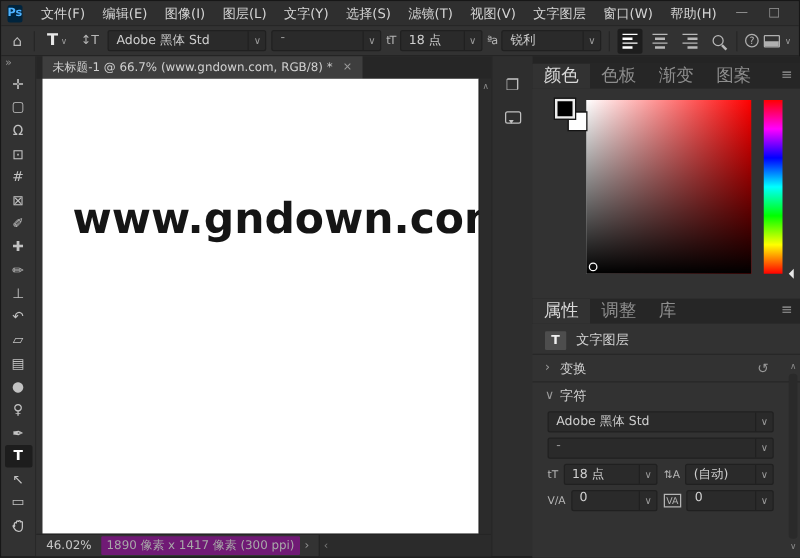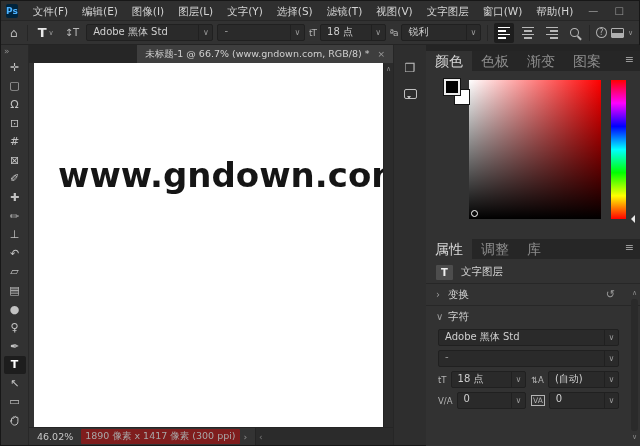--- a/index.html
+++ b/index.html
@@ -40,30 +40,30 @@
 
   
   .toolbar { position:absolute; left:0; top:44px; width:28px; bottom:0; background:#323232; border-right:1px solid #282828; display:flex; flex-direction:column; align-items:center; }
   .tb-expand { width:100%; text-align:left; padding:1px 0 2px 3px; color:#8f8f8f; font-size:9px; }
   .tool { width:22px; height:18.6px; display:flex; align-items:center; justify-content:center; color:#c2c2c2; font-size:11px; border-radius:2px; flex:0 0 auto; }
   .tool.active { background:#1d1d1d; color:#ffffff; font-weight:bold; }
   .tool svg { display:block; }
 
   
   .docarea { position:absolute; left:28px; top:44px; width:364px; bottom:0; background:#323232; }
-  .tabstrip { position:absolute; left:0; top:0; right:0; height:18px; background:#262626; display:flex;justify-content:flex-end; }
+  .tabstrip { position:absolute; left:0; top:0; right:0; height:18px; background:#262626; display:flex; }
   .doc-tab { display:flex; align-items:center; gap:8px; background:#3e3e3e; color:#d0d0d0; font-size:9.5px; padding:0 8px; margin-left:5px; white-space:nowrap; }
   .doc-tab .x { color:#9b9b9b; font-size:9px; }
   .canvas { position:absolute; left:5px; top:18px; right:10px; bottom:18px; background:#ffffff; }
   .canvas-text { position:absolute; left:24px; top:92px; font-size:34px; font-weight:bold; color:#151515; letter-spacing:0px; font-family:"DejaVu Sans","Liberation Sans",sans-serif; }
   .vscroll { position:absolute; right:0; top:18px; bottom:18px; width:10px; background:#2b2b2b; border-left:1px solid #242424; text-align:center; }
   .vscroll .up { color:#8a8a8a; font-size:7px; line-height:12px; }
   .statusbar { position:absolute; left:0; right:0; bottom:0; height:18px; background:#333333; border-top:1px solid #252525; display:flex; align-items:center; font-size:9.5px; color:#b8b8b8; }
   .statusbar .zoom { margin-left:8px; color:#c8c8c8; }
-  .statusbar .dims { margin-left:8px; color:#a8a8a8; background:#7f1d1d; padding:1px 4px; border-radius:1px; }
+  .statusbar .dims { margin-left:8px; color:#a8a8a8; background:#701a75; padding:1px 4px; border-radius:1px; }
   .statusbar .chev { margin-left:4px; color:#8f8f8f; }
   .hscroll { margin-left:auto; width:138px; align-self:stretch; background:#2b2b2b; border-left:1px solid #242424; display:flex; align-items:center; }
   .hscroll .left-arr { color:#7a7a7a; font-size:9px; padding-left:3px; }
 
   
   .dock { position:absolute; left:392px; top:44px; width:33px; bottom:0; background:#2e2e2e; border-left:1px solid #262626; display:flex; flex-direction:column; align-items:center; gap:14px; padding-top:16px; }
   .dock-icon { color:#c0c0c0; font-size:12px; }
   .bubble { width:13px; height:10px; border:1.3px solid #c0c0c0; border-radius:2px; position:relative; }
   .bubble::after { content:""; position:absolute; left:2px; bottom:-4px; border:3px solid transparent; border-top-color:#c0c0c0; border-left-width:2px; border-right-width:2px; }
 

